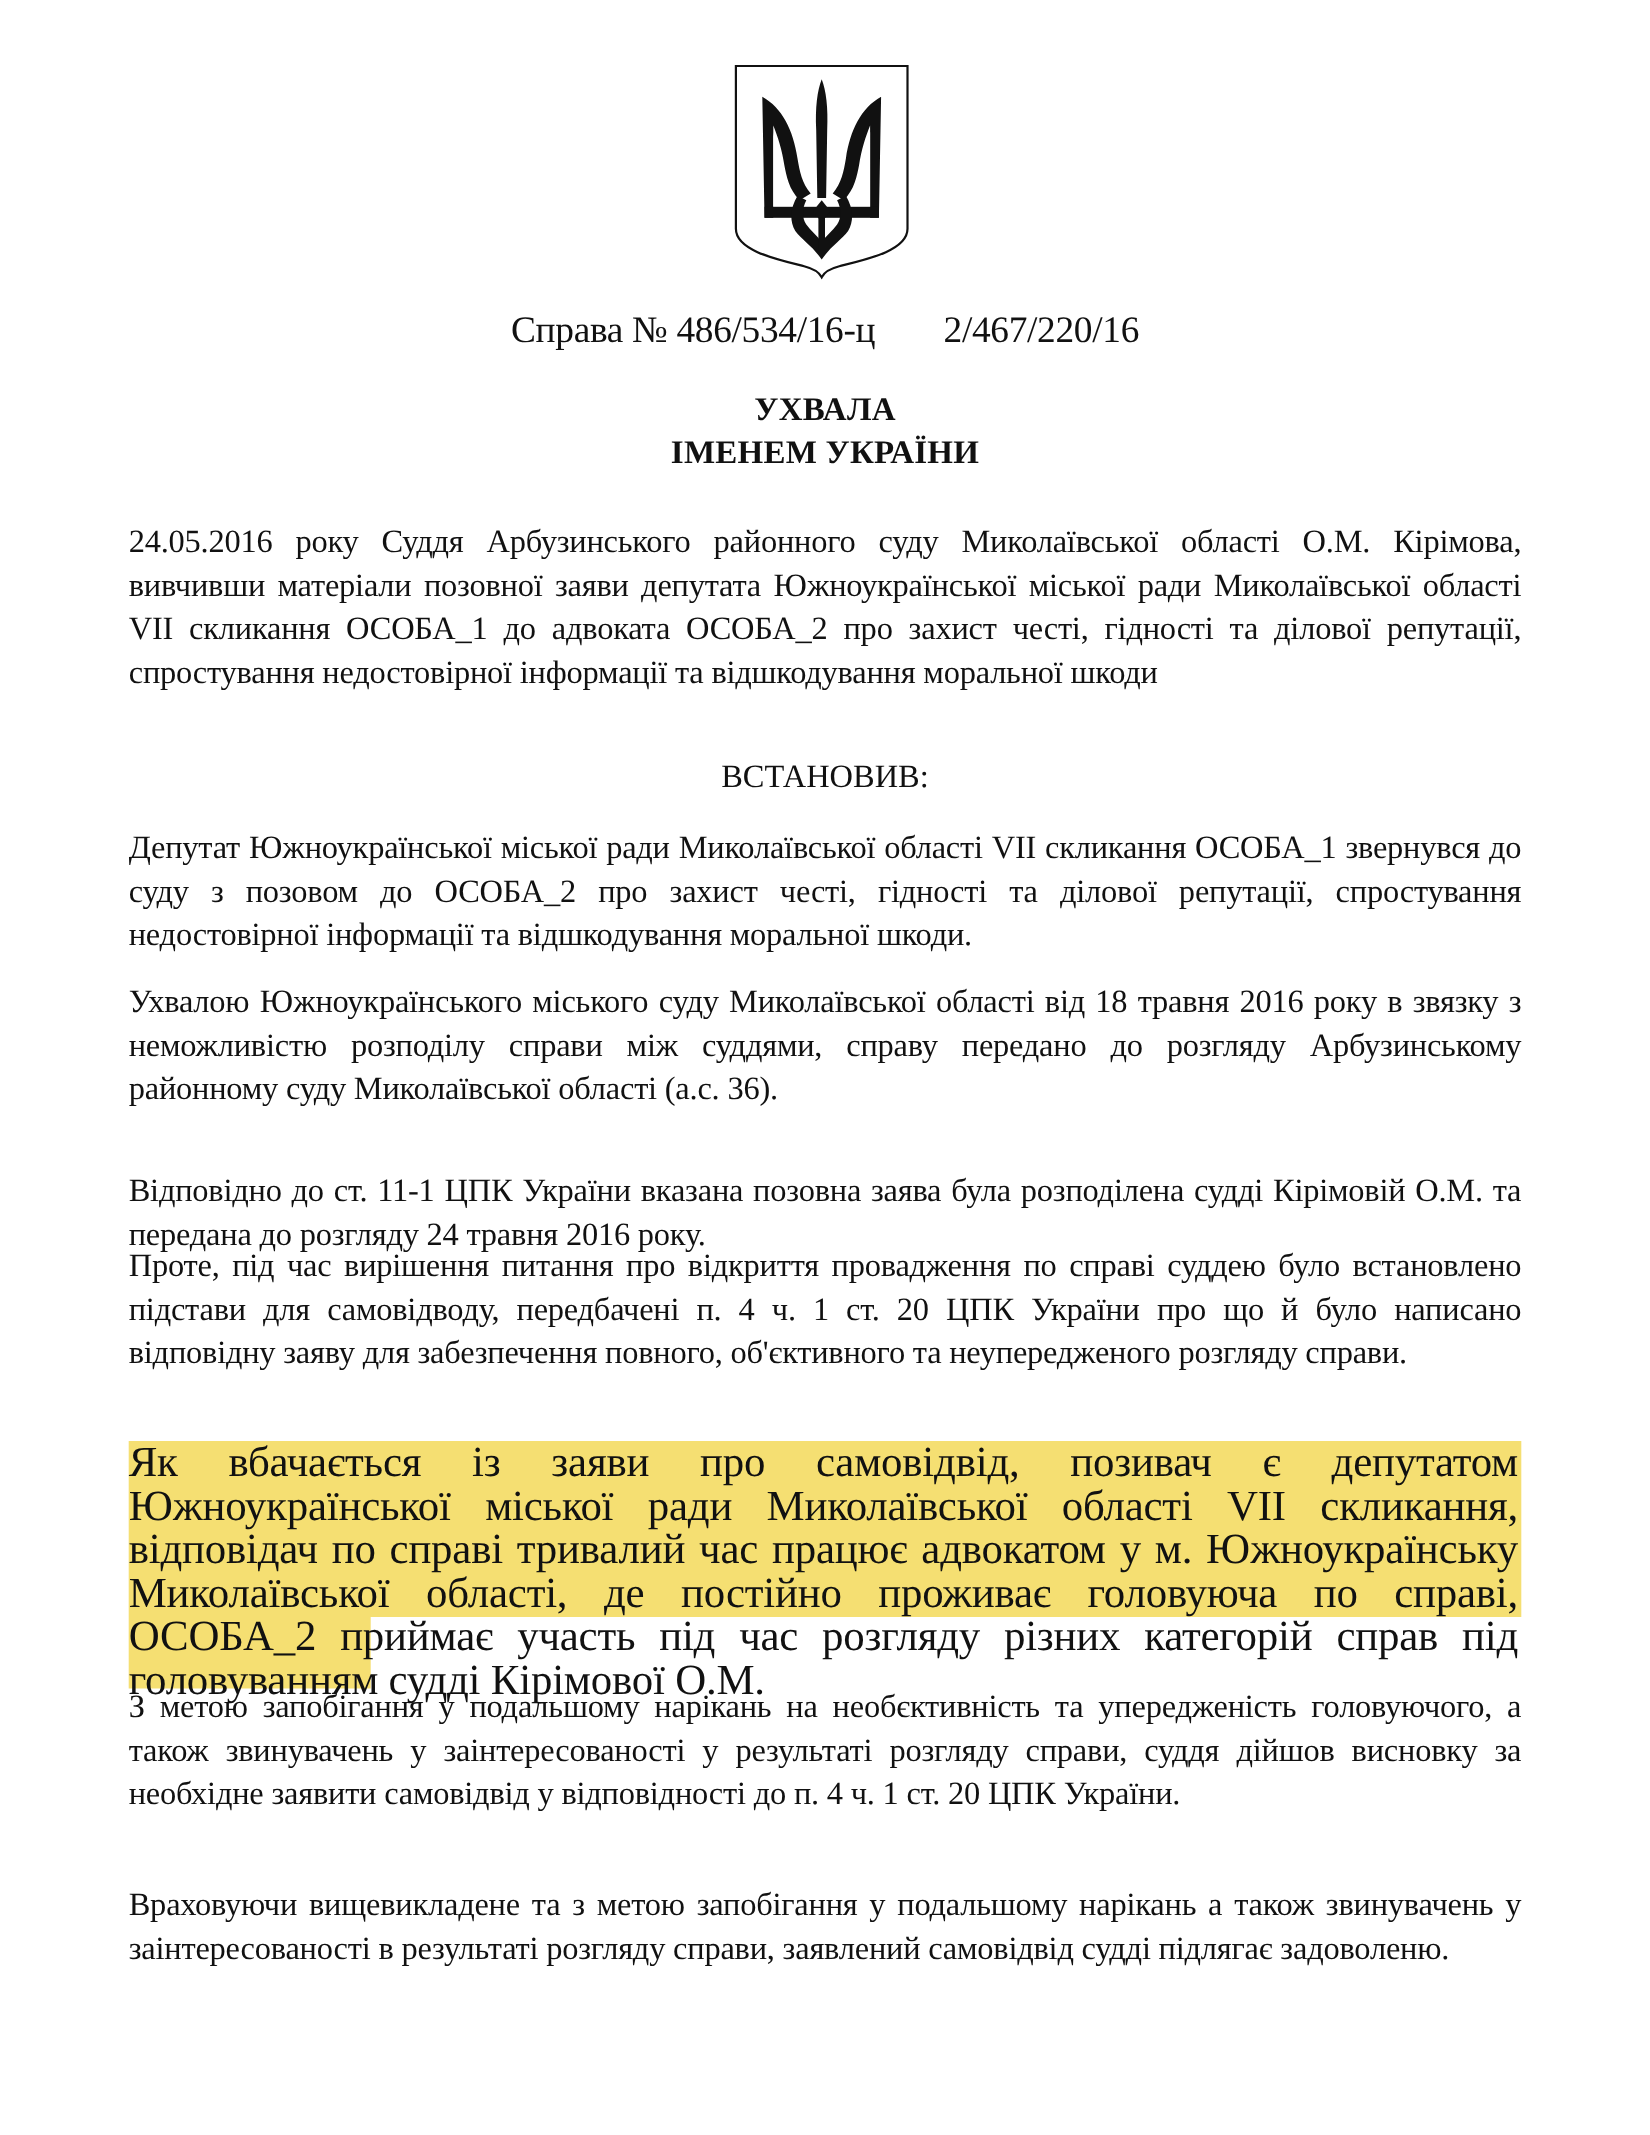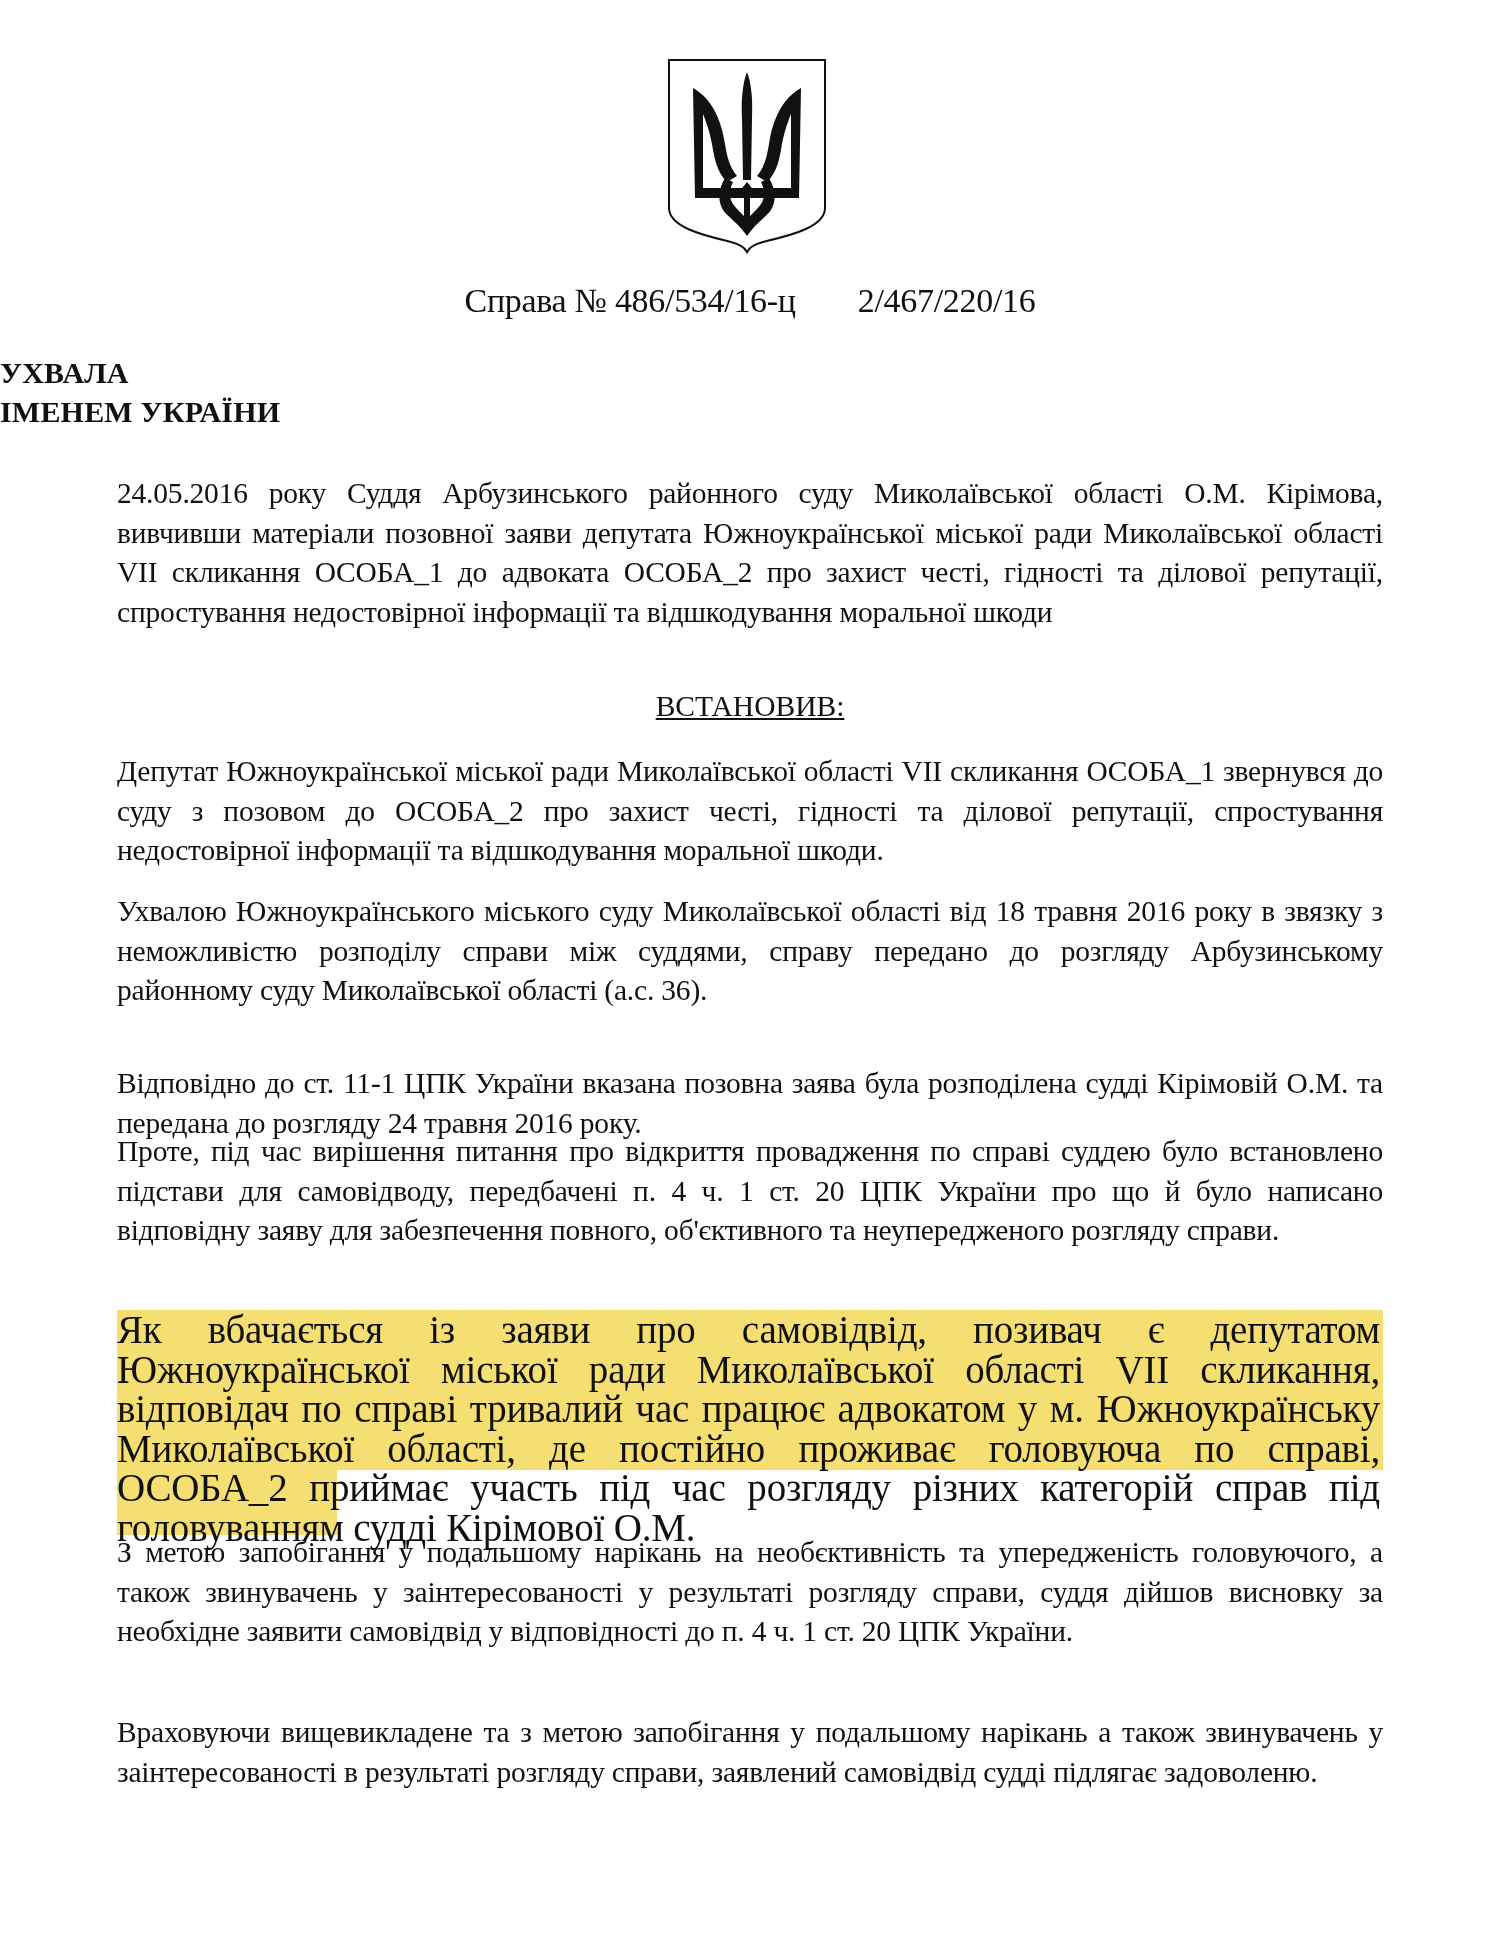--- a/index.html
+++ b/index.html
@@ -38,20 +38,21 @@
       letter-spacing: -0.3px;
     }
     .case-line span.gap {
       display: inline-block;
       width: 62px;
     }
     .title {
       position: absolute;
       left: 0;
       width: 1500px;
+      text-align: center;
       font-weight: bold;
       font-size: 30px;
       letter-spacing: 0.2px;
     }
     .title.t1 { top: 356px; }
     .title.t2 { top: 395px; }
     .para {
       position: absolute;
       left: 117px;
       width: 1266px;
@@ -60,21 +61,20 @@
       text-align: justify;
       letter-spacing: -0.2px;
     }
     .section-heading {
       position: absolute;
       left: 0;
       width: 1500px;
       top: 690px;
       text-align: center;
       font-size: 29.5px;
-      text-decoration: underline;
     }
     .hl-wrap {
       position: absolute;
       left: 117px;
       width: 1266px;
     }
     .hl-main {
       position: absolute;
       left: 0; top: 0;
       width: 1266px;

